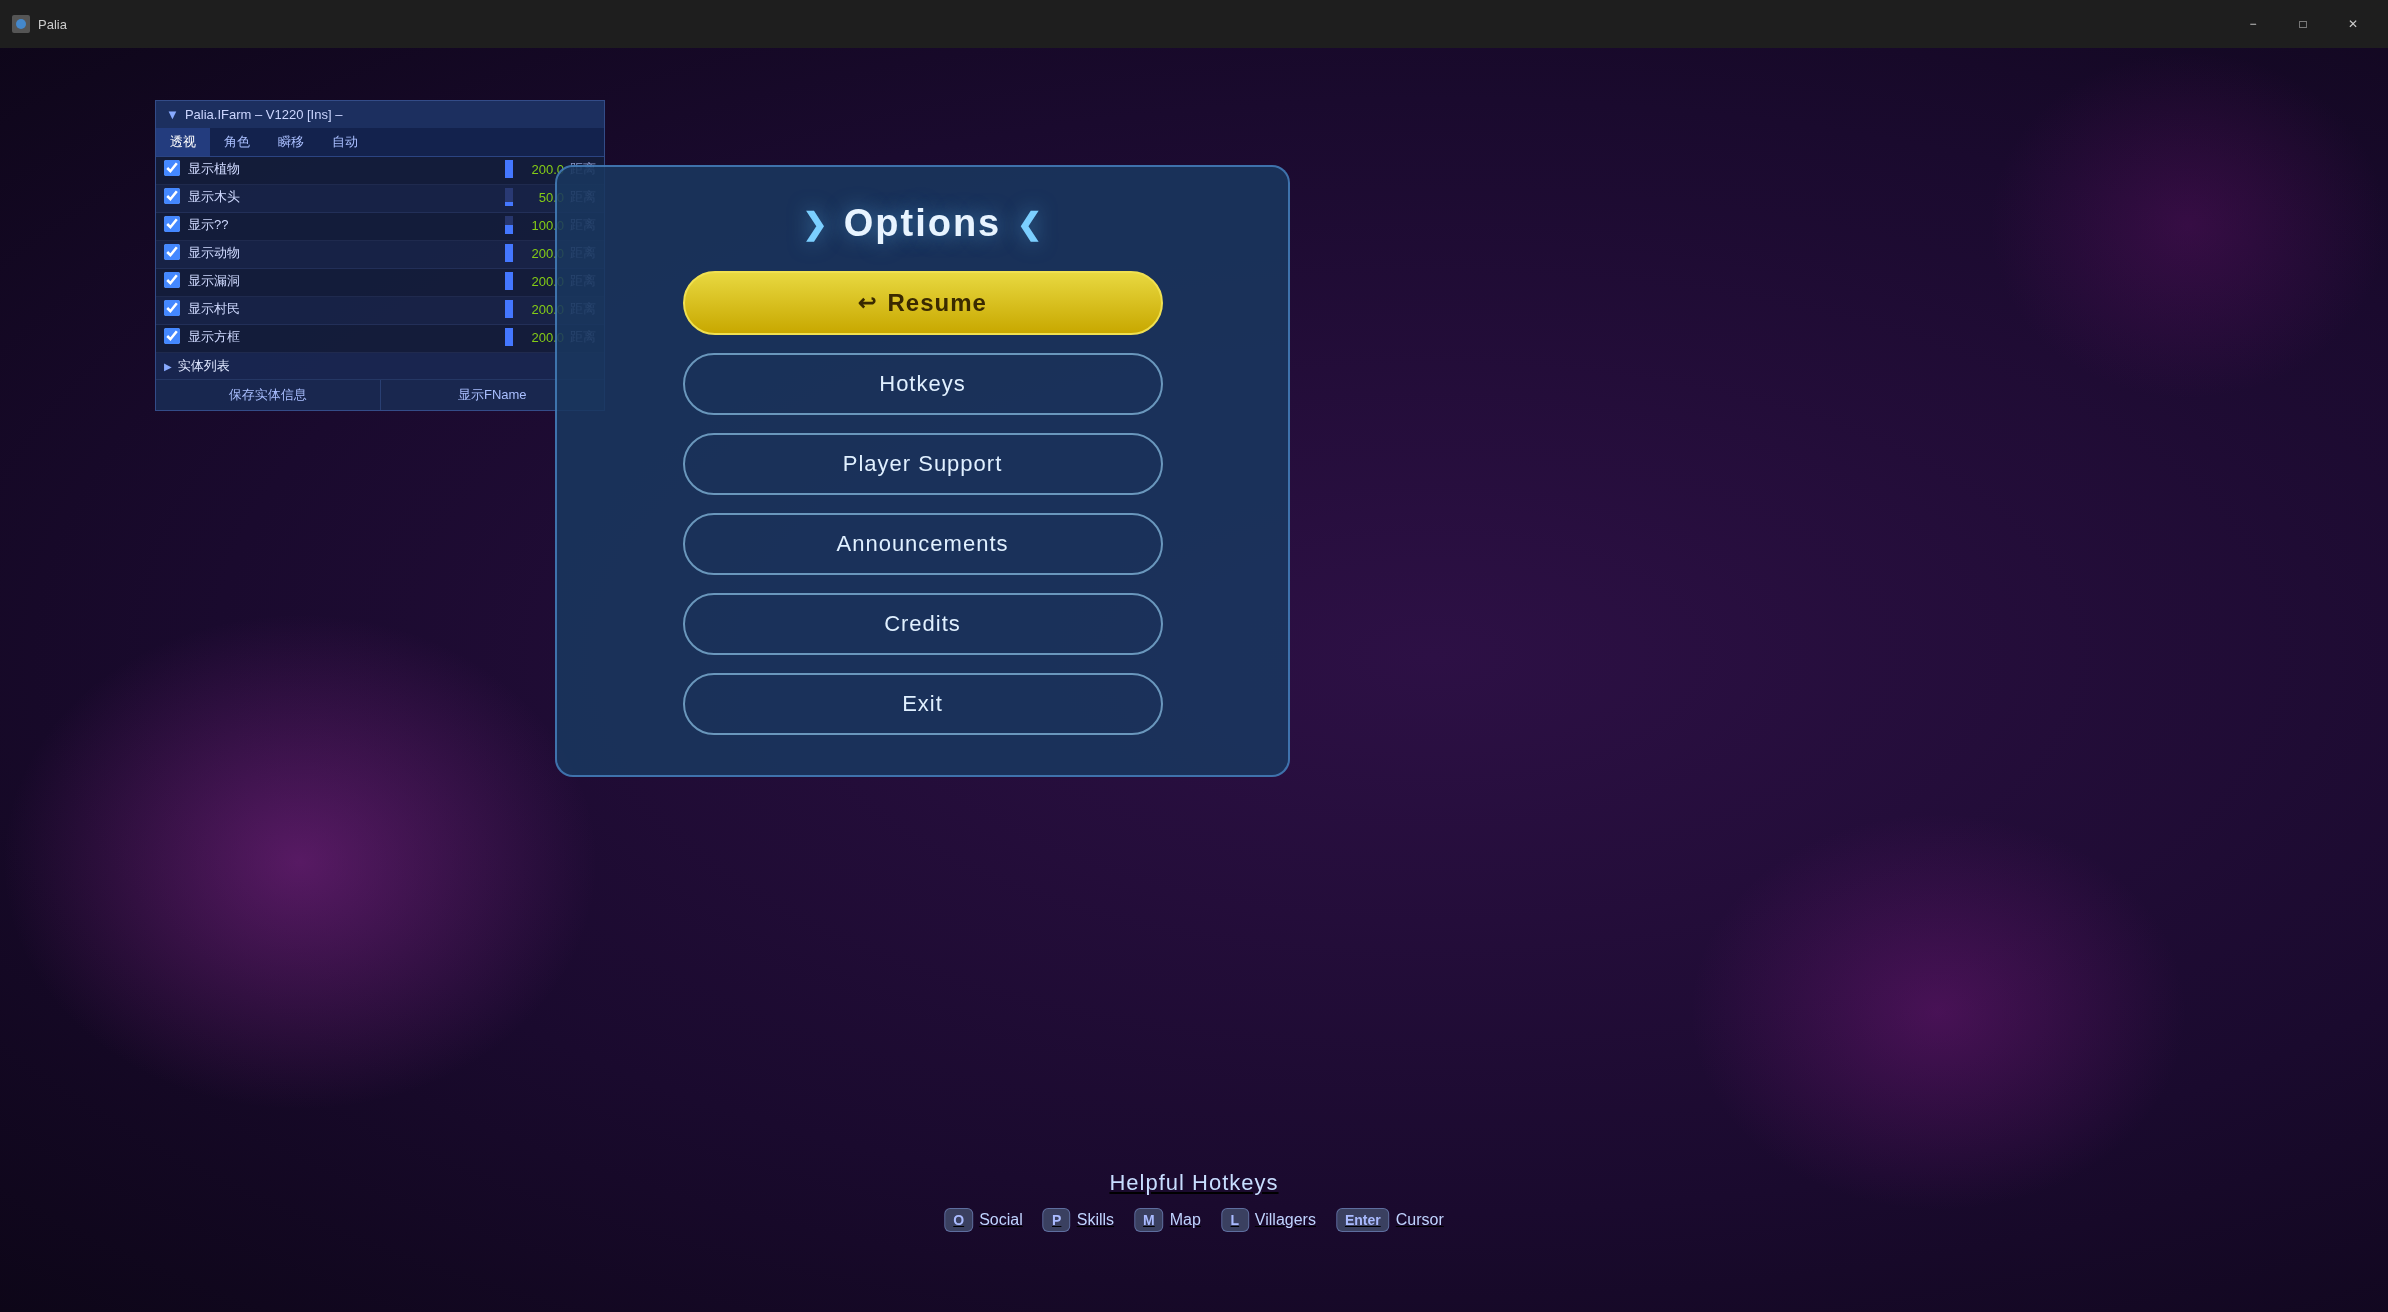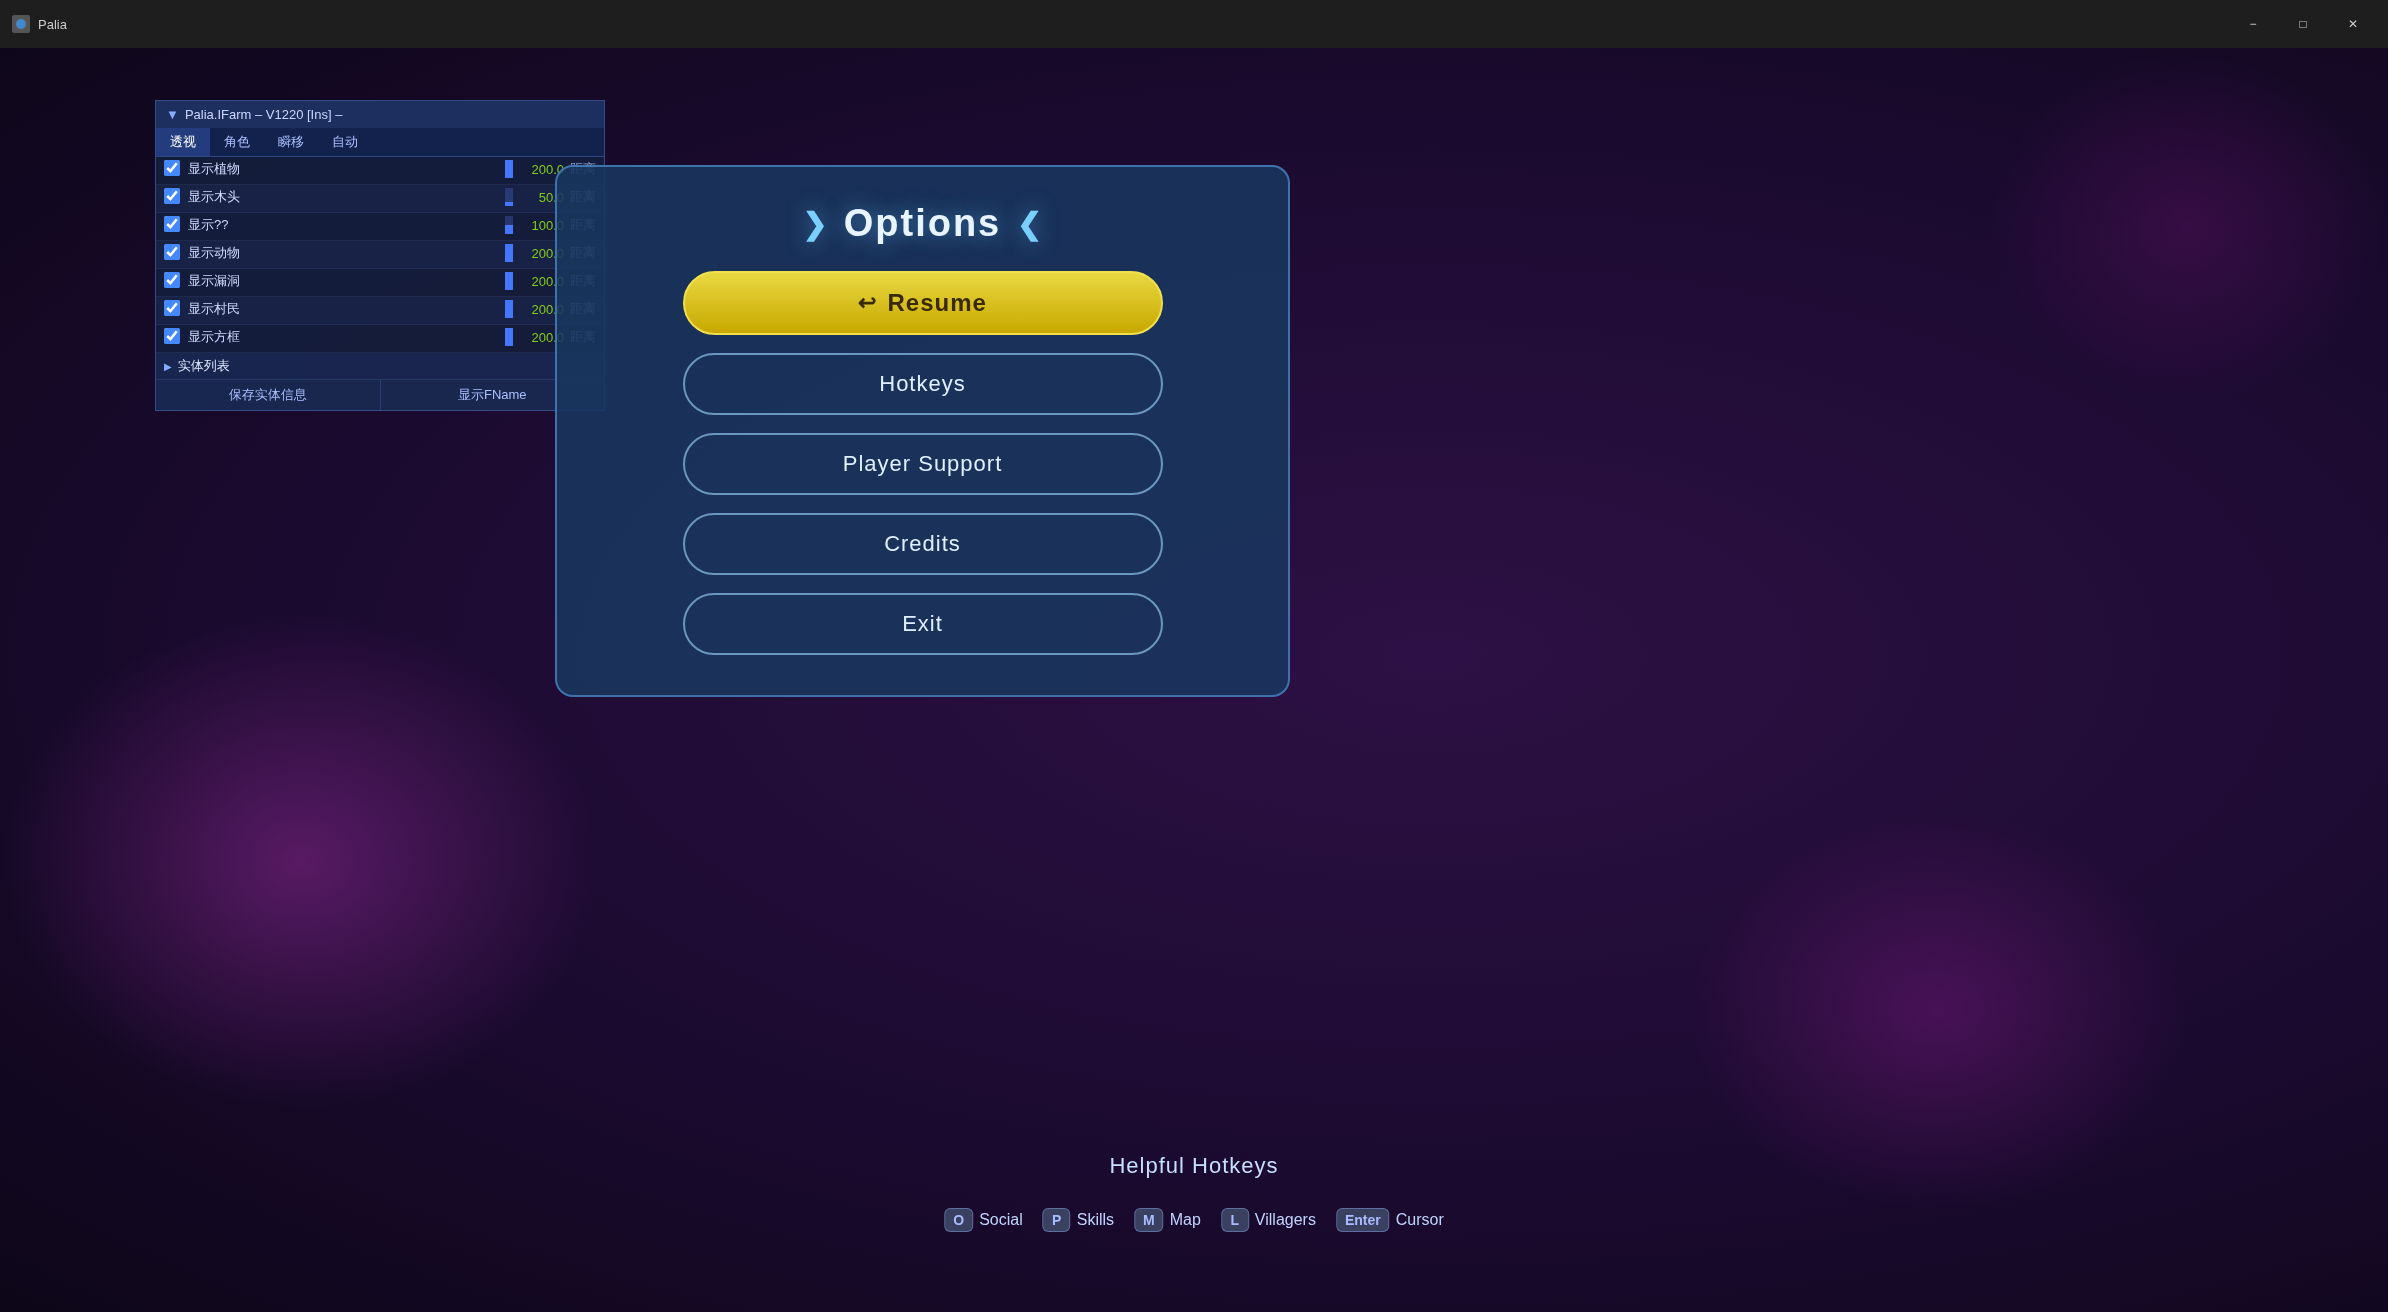--- a/index.html
+++ b/index.html
@@ -284,22 +284,23 @@
 
     
     .hotkeys-bar {
       position: absolute;
       bottom: 80px;
       left: 50%;
       transform: translateX(-50%);
       display: flex;
       flex-direction: column;
       align-items: center;
-      gap: 29px;
+      gap: 12px;
       z-index: 70;
+      text-decoration: underline;
     }
 
     .hotkeys-title {
       font-size: 22px;
       color: #c8deff;
       letter-spacing: 1px;
     }
 
     .hotkeys-list {
       display: flex;
@@ -469,20 +470,23 @@
     <span class="resume-icon">↩</span>
     <span>Resume</span>
   </button>
   <button class="options-btn">
     <span>Hotkeys</span>
   </button>
   <button class="options-btn">
     <span>Player Support</span>
   </button>
   <button class="options-btn">
+    <span>Announcements</span>
+  </button>
+  <button class="options-btn">
     <span>Credits</span>
   </button>
   <button class="options-btn">
     <span>Exit</span>
   </button>
 </div>
 
 <div class="hotkeys-bar">
   <div class="hotkeys-title">Helpful Hotkeys</div>
   <div class="hotkeys-list">

